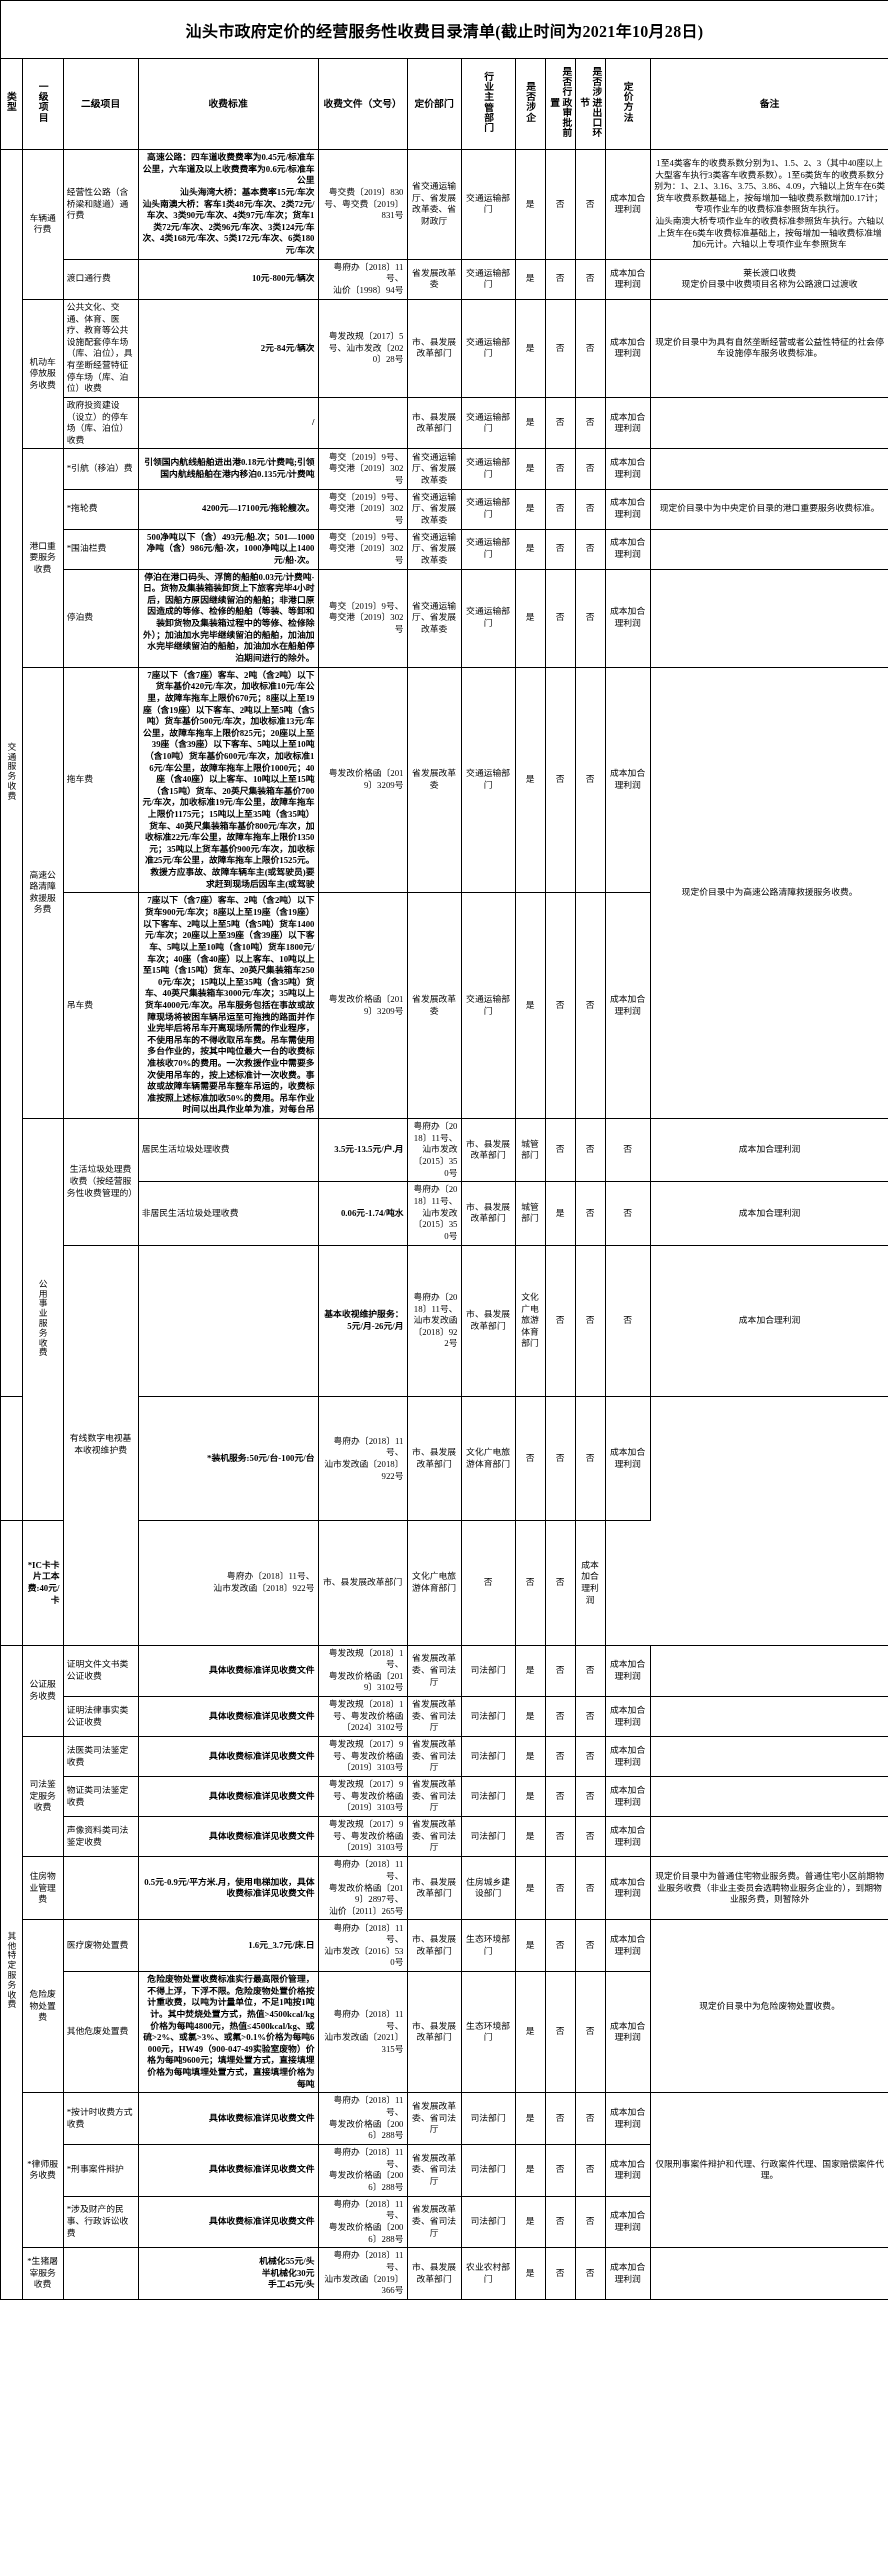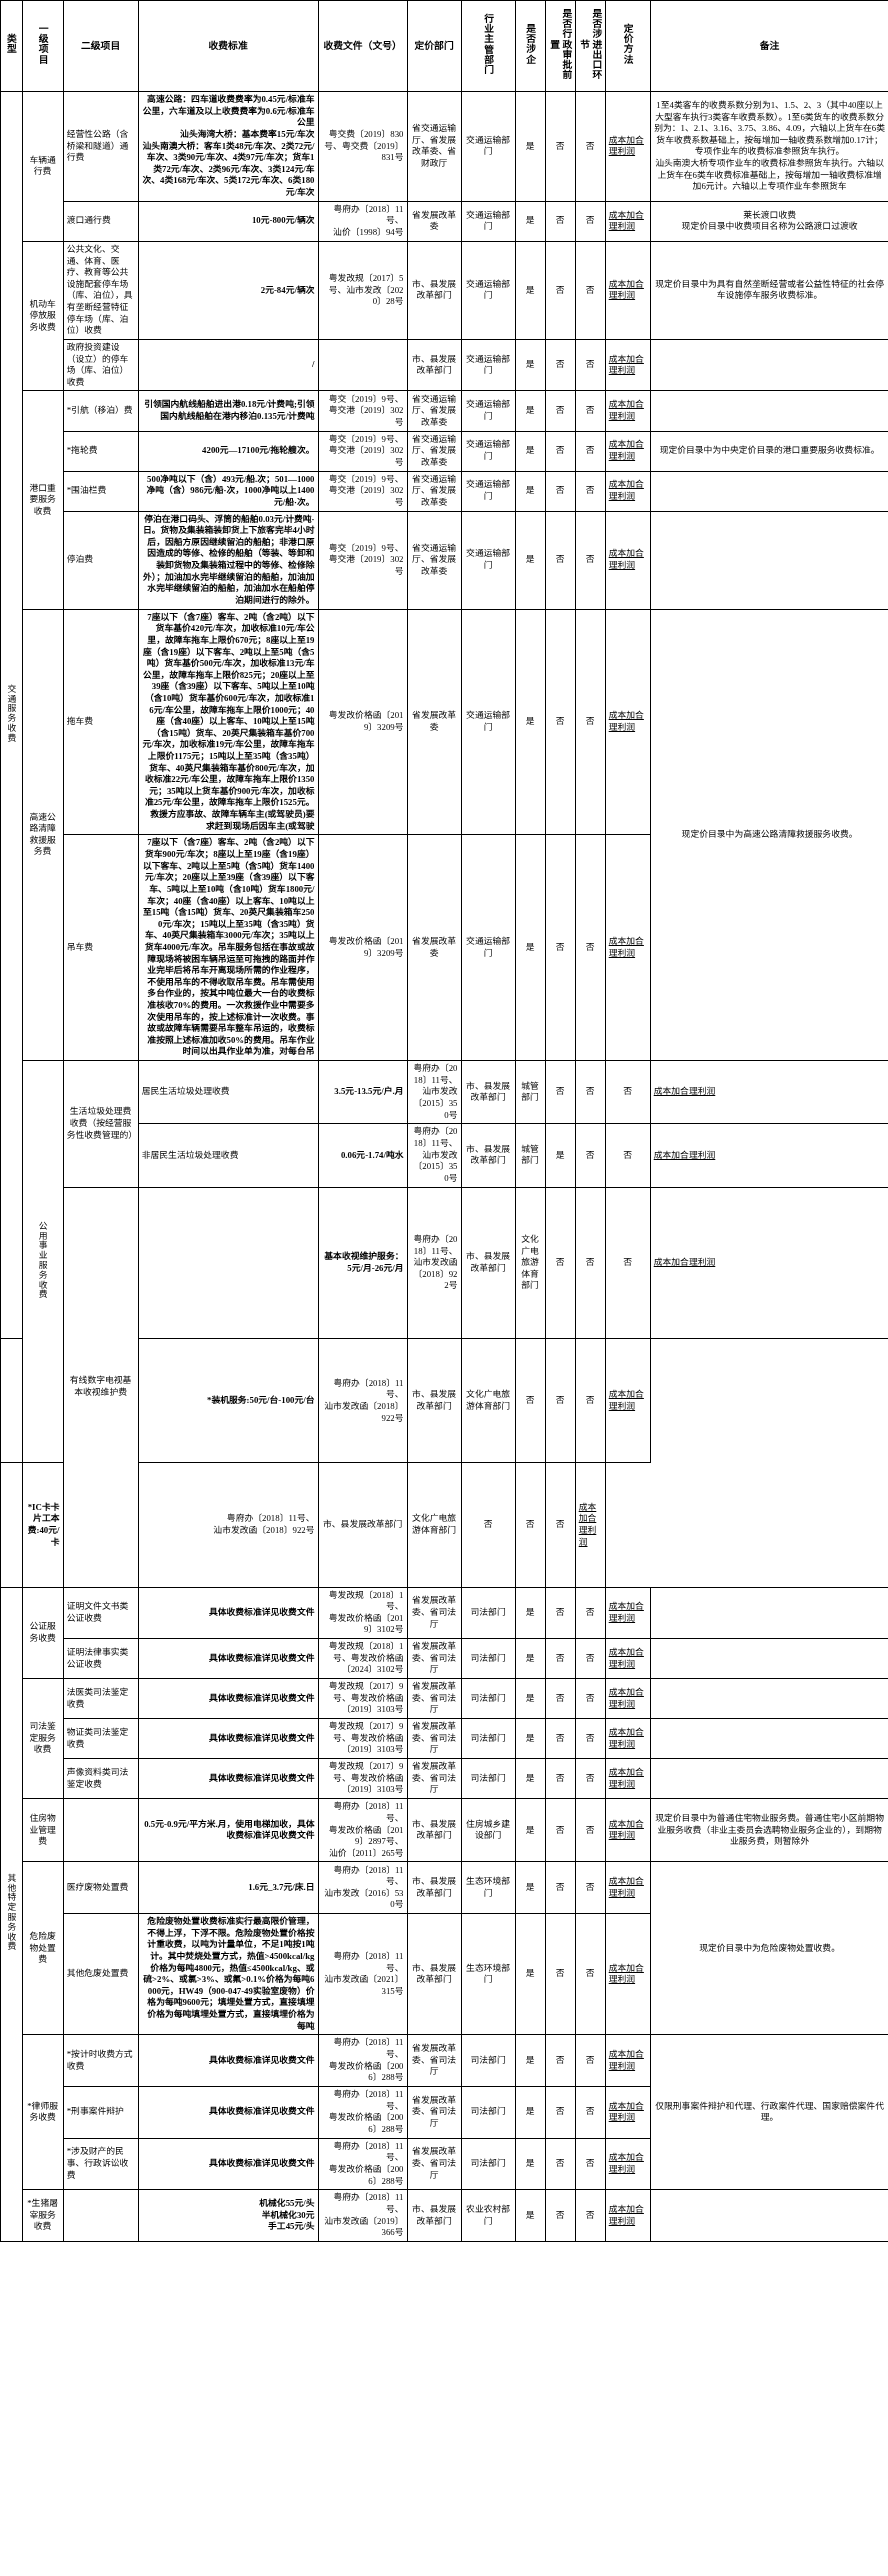--- a/index.html
+++ b/index.html
@@ -87,23 +87,23 @@
     text-align:center;
     font-size:8.2px;
     line-height:1.35;
     margin-left:44px;
   }
   td.yn{
     text-align:center;
     font-size:8.8px;
   }
   td.method{
+    text-align:center;
     font-size:8.2px;
     line-height:1.35;
-    text-decoration:underline;
   }
   td.remark{
     text-align:center;
     font-size:8.2px;
     line-height:1.38;
   }
   
   col.c1{width:21.6px}
   col.c2{width:41px}
   col.c3{width:75px}
@@ -115,20 +115,23 @@
   col.c9{width:30px}
   col.c10{width:30px}
   col.c11{width:45px}
   col.c12{width:239px}
 </style>
 </head>
 <body>
 
 <div class="page">
 
+  <div class="title-band">
+    <div class="title">汕头市政府定价的经营服务性收费目录清单(截止时间为2021年10月28日)</div>
+  </div>
 
   <table class="fee">
     <colgroup>
       <col class="c1">
         <col class="c2">
         <col class="c3">
         <col class="c4">
         <col class="c5">
       <col class="c6">
         <col class="c7">

